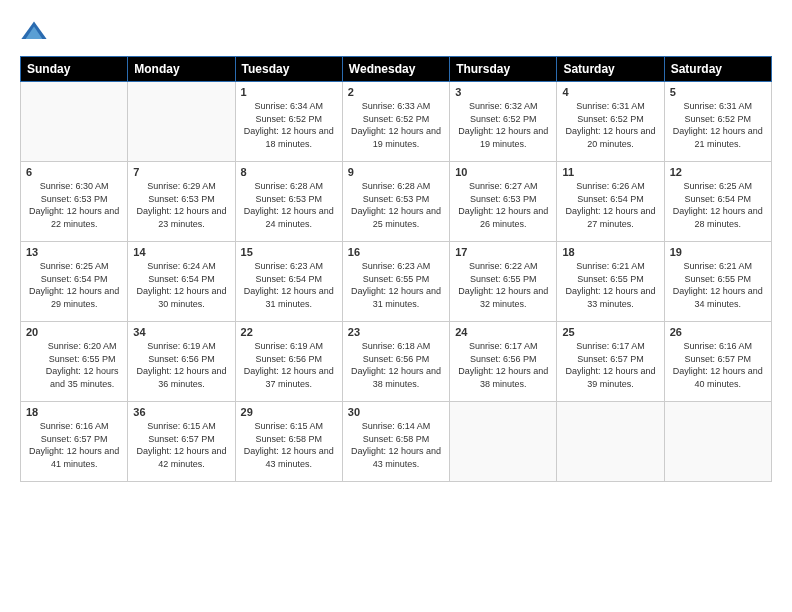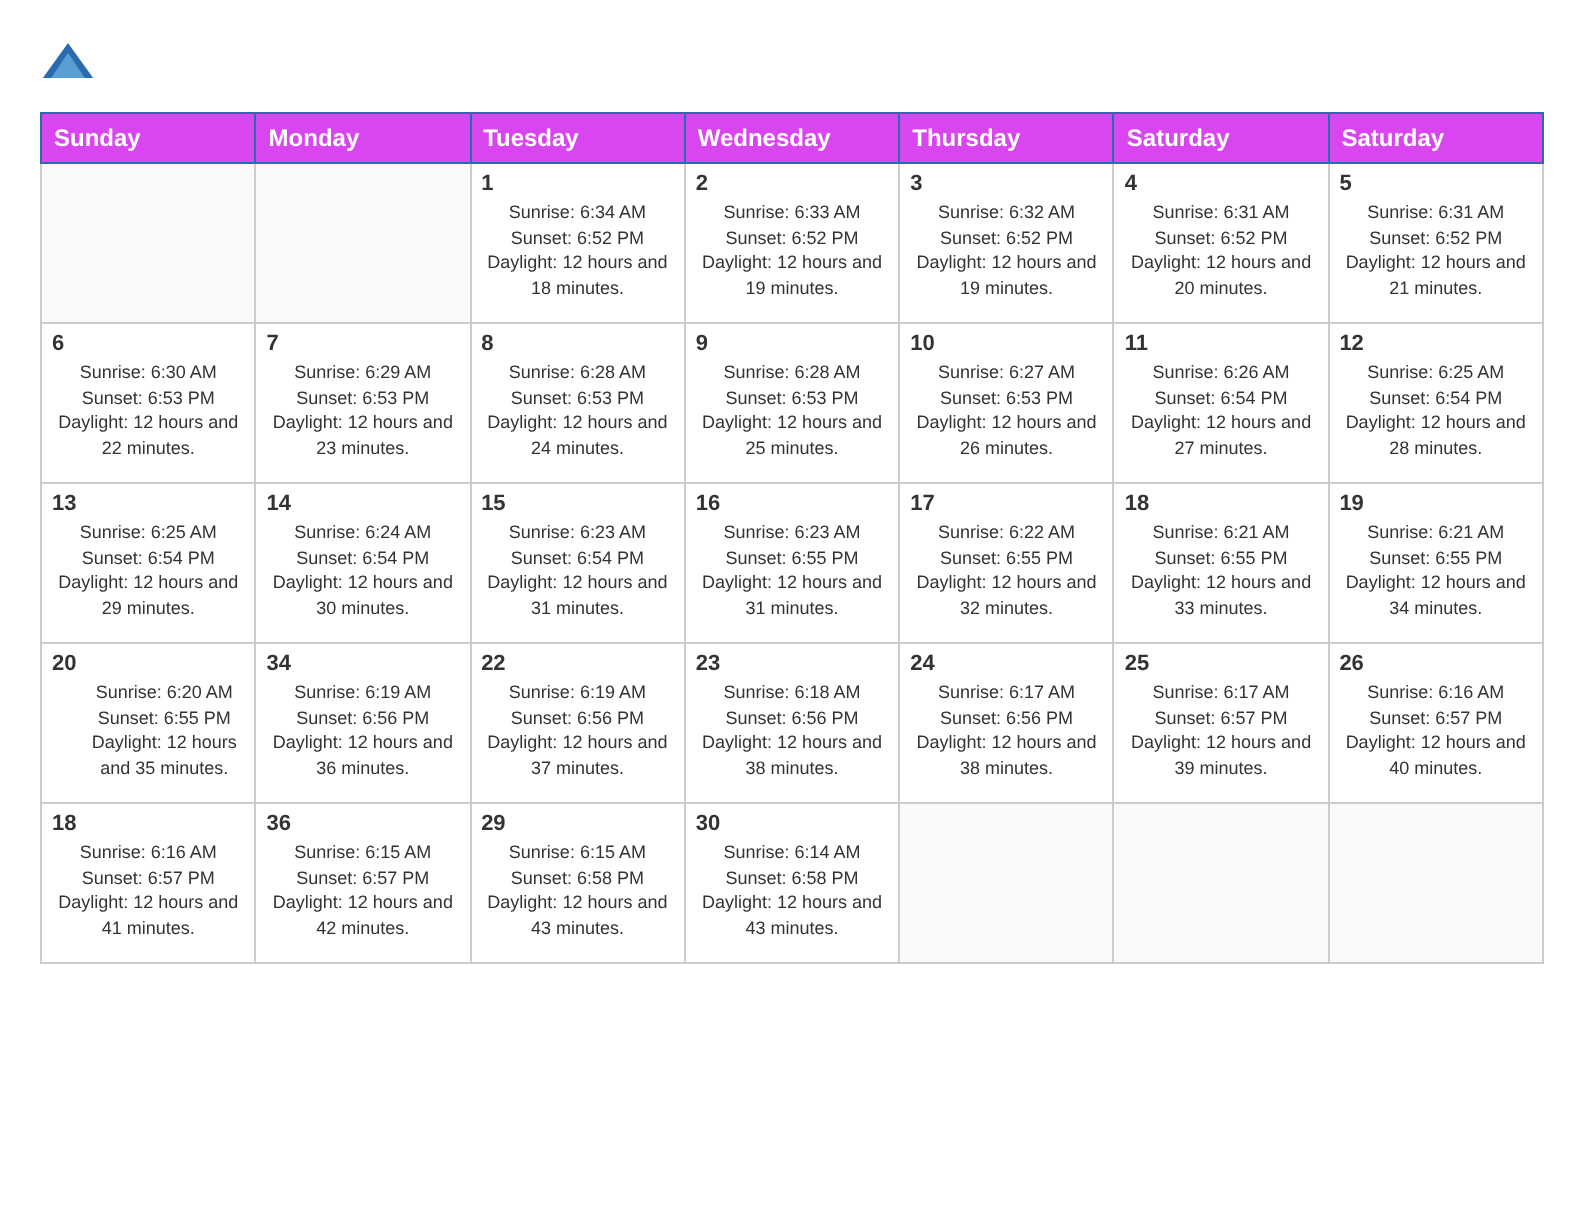--- a/index.html
+++ b/index.html
@@ -59,21 +59,21 @@
       font-size: 14px;
       color: #555;
       margin-top: 2px;
     }
     .calendar {
       width: 100%;
       border-collapse: collapse;
       border: 1px solid #ccc;
     }
     .calendar th {
-      background: #d946ef;
+      background: #000000;
       color: #fff;
       font-size: 12px;
       font-weight: bold;
       padding: 5px 6px;
       text-align: left;
       border: 1px solid #2a6bb0;
     }
     .calendar td {
       vertical-align: top;
       border: 1px solid #ccc;

